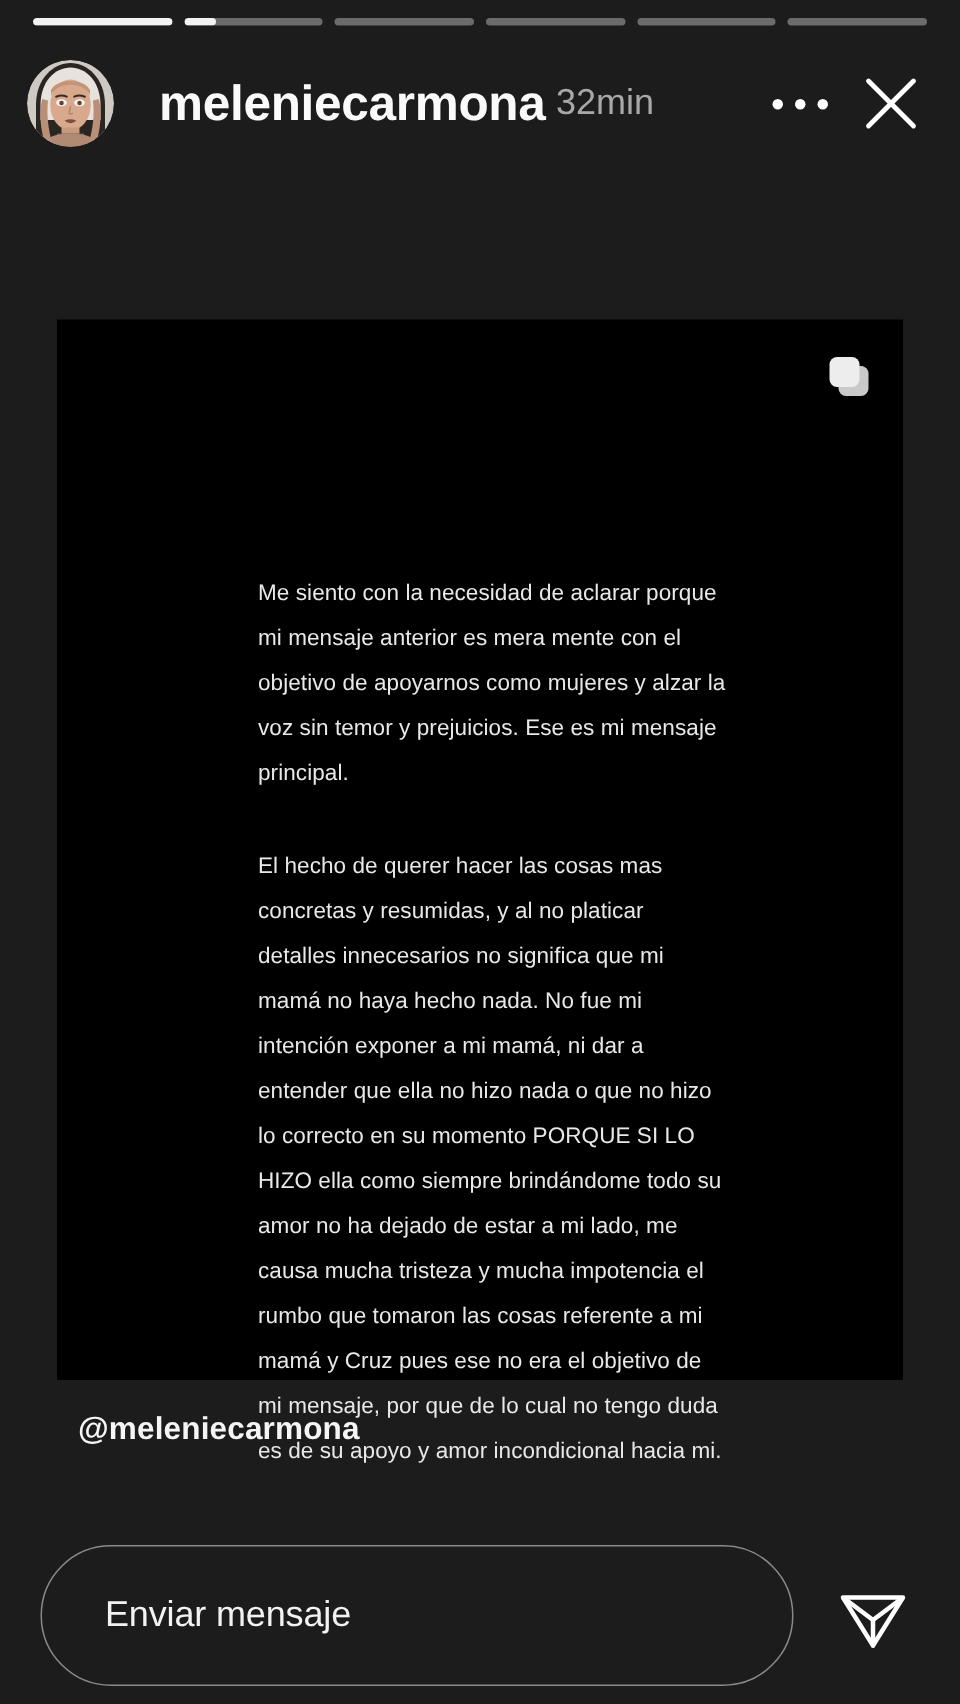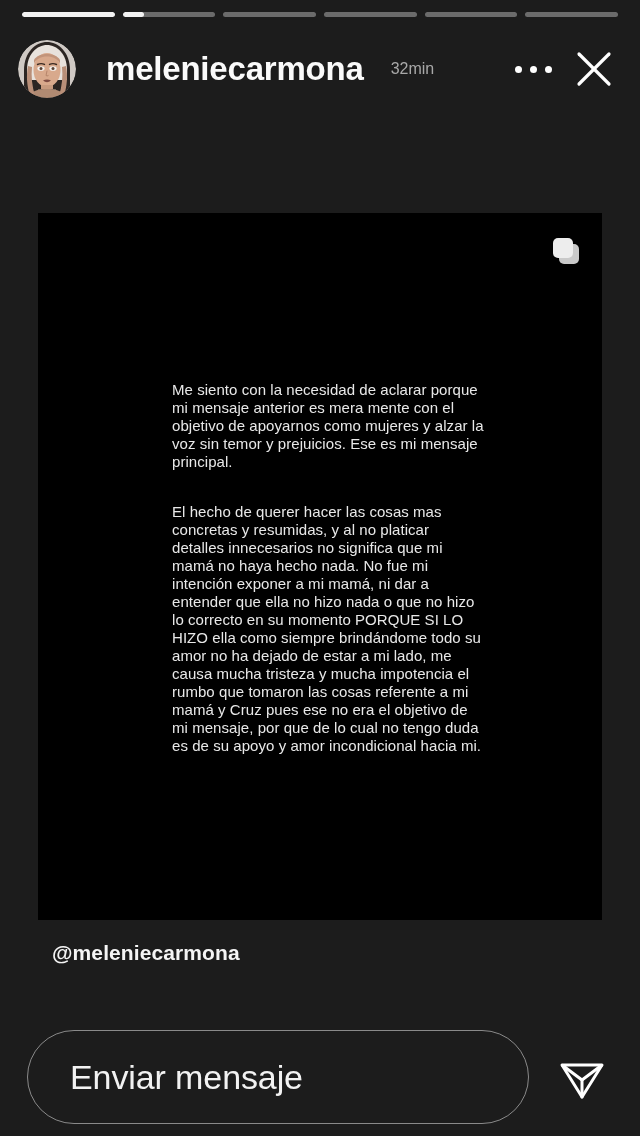--- a/index.html
+++ b/index.html
@@ -58,22 +58,22 @@
 
   .username {
     margin-left:30px;
     font-size:33px;
     font-weight:bold;
     color:#fafafa;
     letter-spacing:-0.2px;
     white-space:nowrap;
   }
   .timestamp {
-    margin-left:27px;
-    font-size:16px;
+    margin-left:7px;
+    font-size:24px;
     color:#a8a8a8;
     white-space:nowrap;
   }
   .header-spacer { flex:1 1 auto; }
 
   .more-btn {
     width:54px; height:54px;
     display:flex; align-items:center; justify-content:center;
     flex:0 0 auto;
   }
@@ -98,21 +98,21 @@
     position:absolute;
     top:22px; right:18px;
     width:34px; height:34px;
   }
   .story-text {
     position:absolute;
     left:134px; top:168px;
     width:312px;
     color:#e8e8e8;
     font-size:15px;
-    line-height:18px;
+    line-height:30px;
     letter-spacing:0.05px;
   }
   .story-text p { margin:0; }
   .story-text p + p { margin-top:32px; }
 
   
   .caption {
     position:absolute;
     left:52px; top:941px;
     font-size:21px;
@@ -133,21 +133,21 @@
     margin-left:27px;
     width:502px; height:94px;
     border:1.5px solid #8a8a8a;
     border-radius:47px;
     background:transparent;
     display:flex;
     align-items:center;
     padding-left:42px;
   }
   .reply-placeholder {
-    font-size:34px;
+    font-size:24px;
     color:#f2f2f2;
     letter-spacing:-0.1px;
   }
   .send-btn {
     margin-left:22px;
     width:62px; height:62px;
     display:flex; align-items:center; justify-content:center;
   }
 </style>
 </head>

